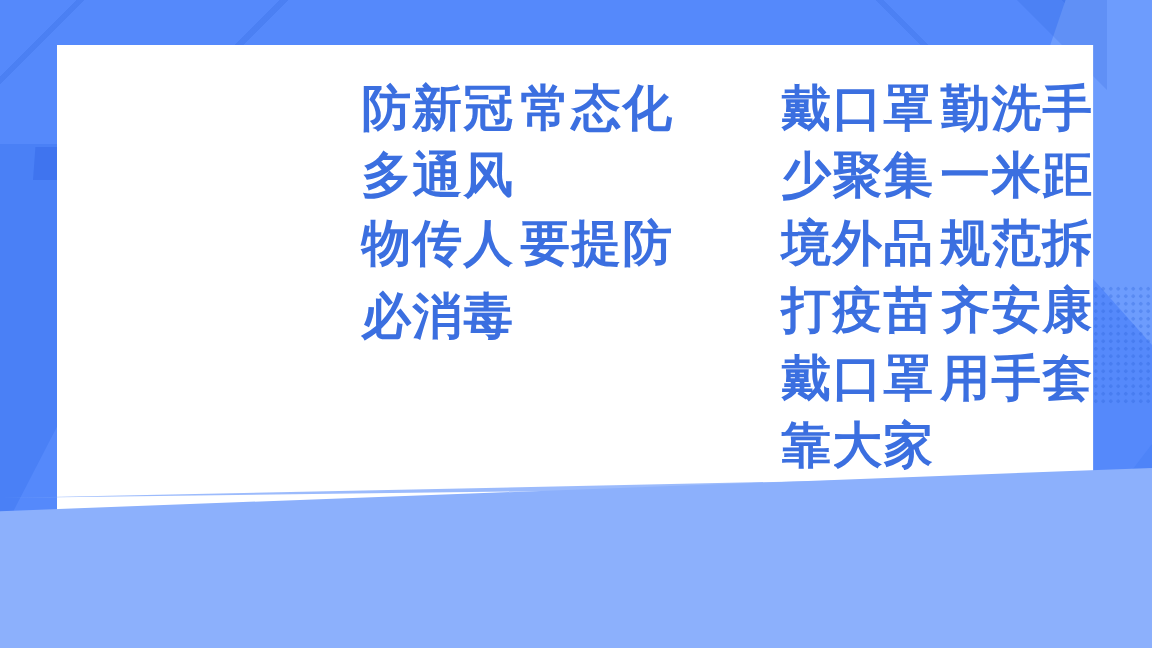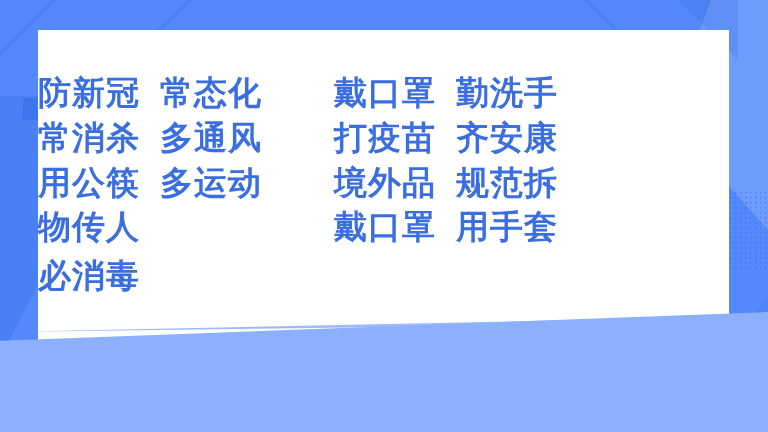--- a/index.html
+++ b/index.html
@@ -148,21 +148,21 @@
   }
 
   
   .slogan-grid {
     position: absolute;
     left: 38px;
     top: 30px;
     width: 691px;
     height: 310px;
     display: flex;
-    justify-content: flex-start;
+    justify-content: flex-end;
     align-items: center;
   }
   .columns {
     display: flex;
     gap: 72px;
   }
   .col {
     display: flex;
     flex-direction: column;
     gap: 4px;
@@ -171,21 +171,21 @@
     display: flex;
     align-items: baseline;
     white-space: nowrap;
     font-size: 33px;
     font-weight: bold;
     color: #3b6fe0;
     letter-spacing: 1px;
     line-height: 1.24;
   }
   .phrase + .phrase {
-    margin-left: 20px;
+    margin-left: 4px;
   }
 </style>
 </head>
 <body>
 
 <div id="poster">
 
   <div class="bg-base"></div>
   <div class="bg-diag-tl"></div>
   <div class="bg-diag-tr"></div>
@@ -204,54 +204,55 @@
 
   <div class="slogan-grid">
     <div class="columns">
 
       <div class="col">
         <div class="row">
           <span class="phrase">防新冠</span>
           <span class="phrase">常态化</span>
         </div>
         <div class="row">
-          <span class="phrase">常消杀</span>
           <span class="phrase">多通风</span>
         </div>
         <div class="row">
-          <span class="phrase">用公筷</span>
-          <span class="phrase">多运动</span>
-        </div>
-        <div class="row">
           <span class="phrase">物传人</span>
+          <span class="phrase">要提防</span>
         </div>
         <div class="row">
         </div>
         <div class="row">
           <span class="phrase">必消毒</span>
         </div>
       </div>
 
       <div class="col">
         <div class="row">
           <span class="phrase">戴口罩</span>
           <span class="phrase">勤洗手</span>
         </div>
         <div class="row">
+          <span class="phrase">少聚集</span>
+          <span class="phrase">一米距</span>
+        </div>
+        <div class="row">
+          <span class="phrase">境外品</span>
+          <span class="phrase">规范拆</span>
+        </div>
+        <div class="row">
           <span class="phrase">打疫苗</span>
           <span class="phrase">齐安康</span>
         </div>
         <div class="row">
-          <span class="phrase">境外品</span>
-          <span class="phrase">规范拆</span>
-        </div>
-        <div class="row">
           <span class="phrase">戴口罩</span>
           <span class="phrase">用手套</span>
         </div>
         <div class="row">
+          <span class="phrase">靠大家</span>
         </div>
       </div>
 
     </div>
   </div>
 
 </div>
 
 </body></html>

